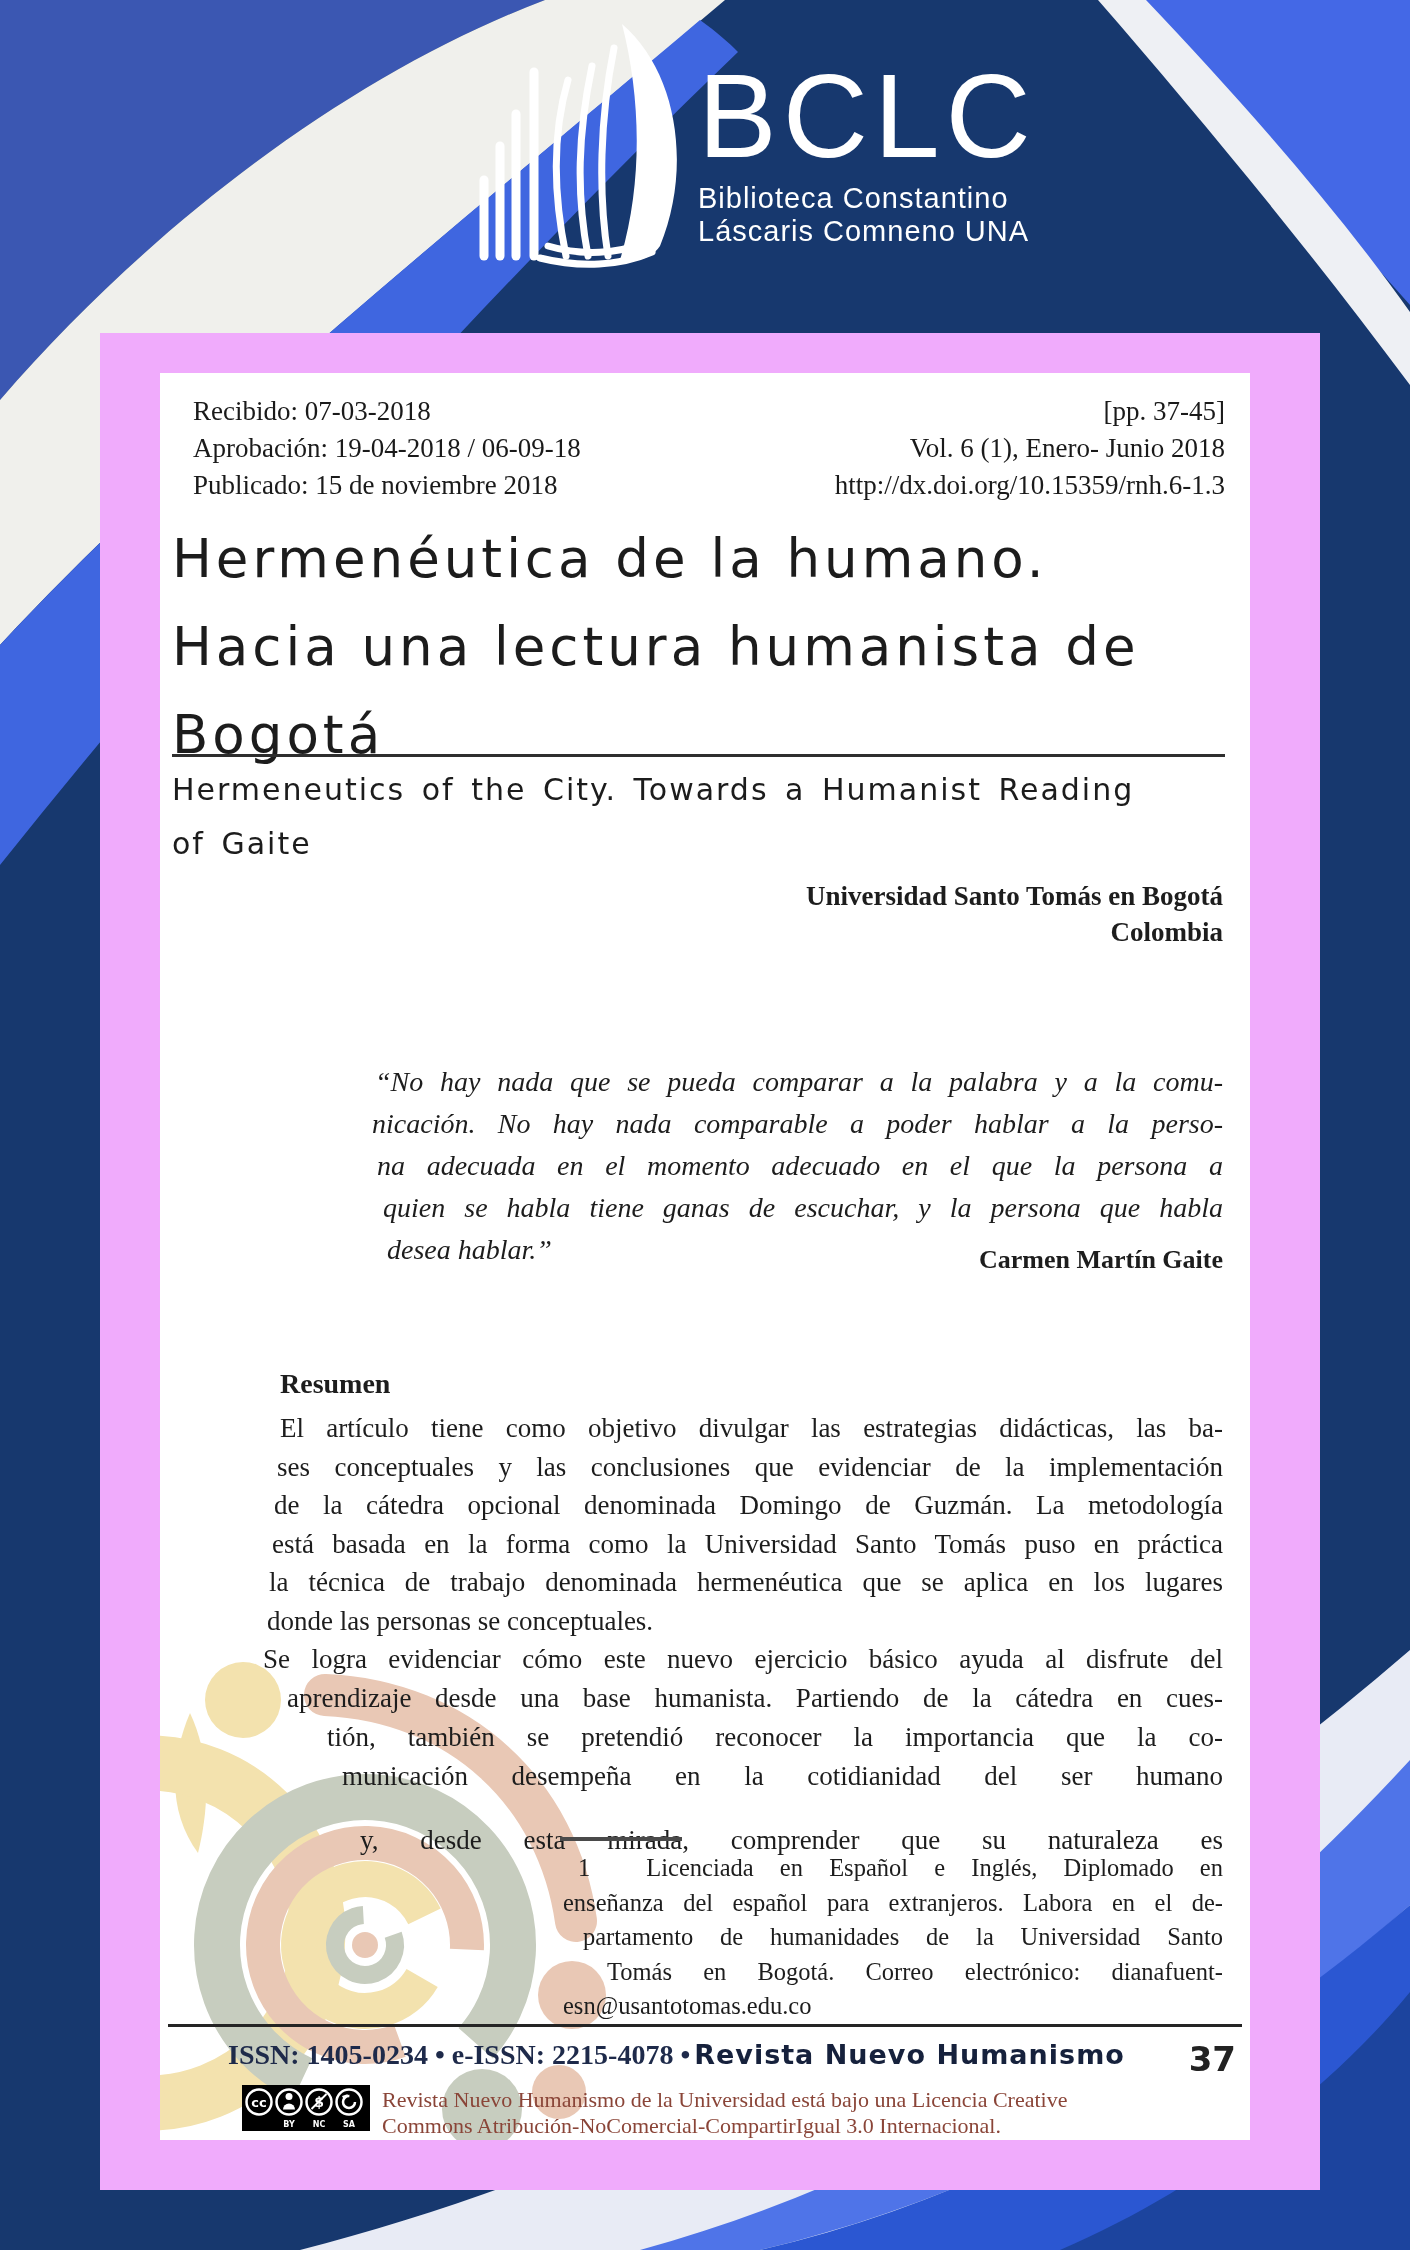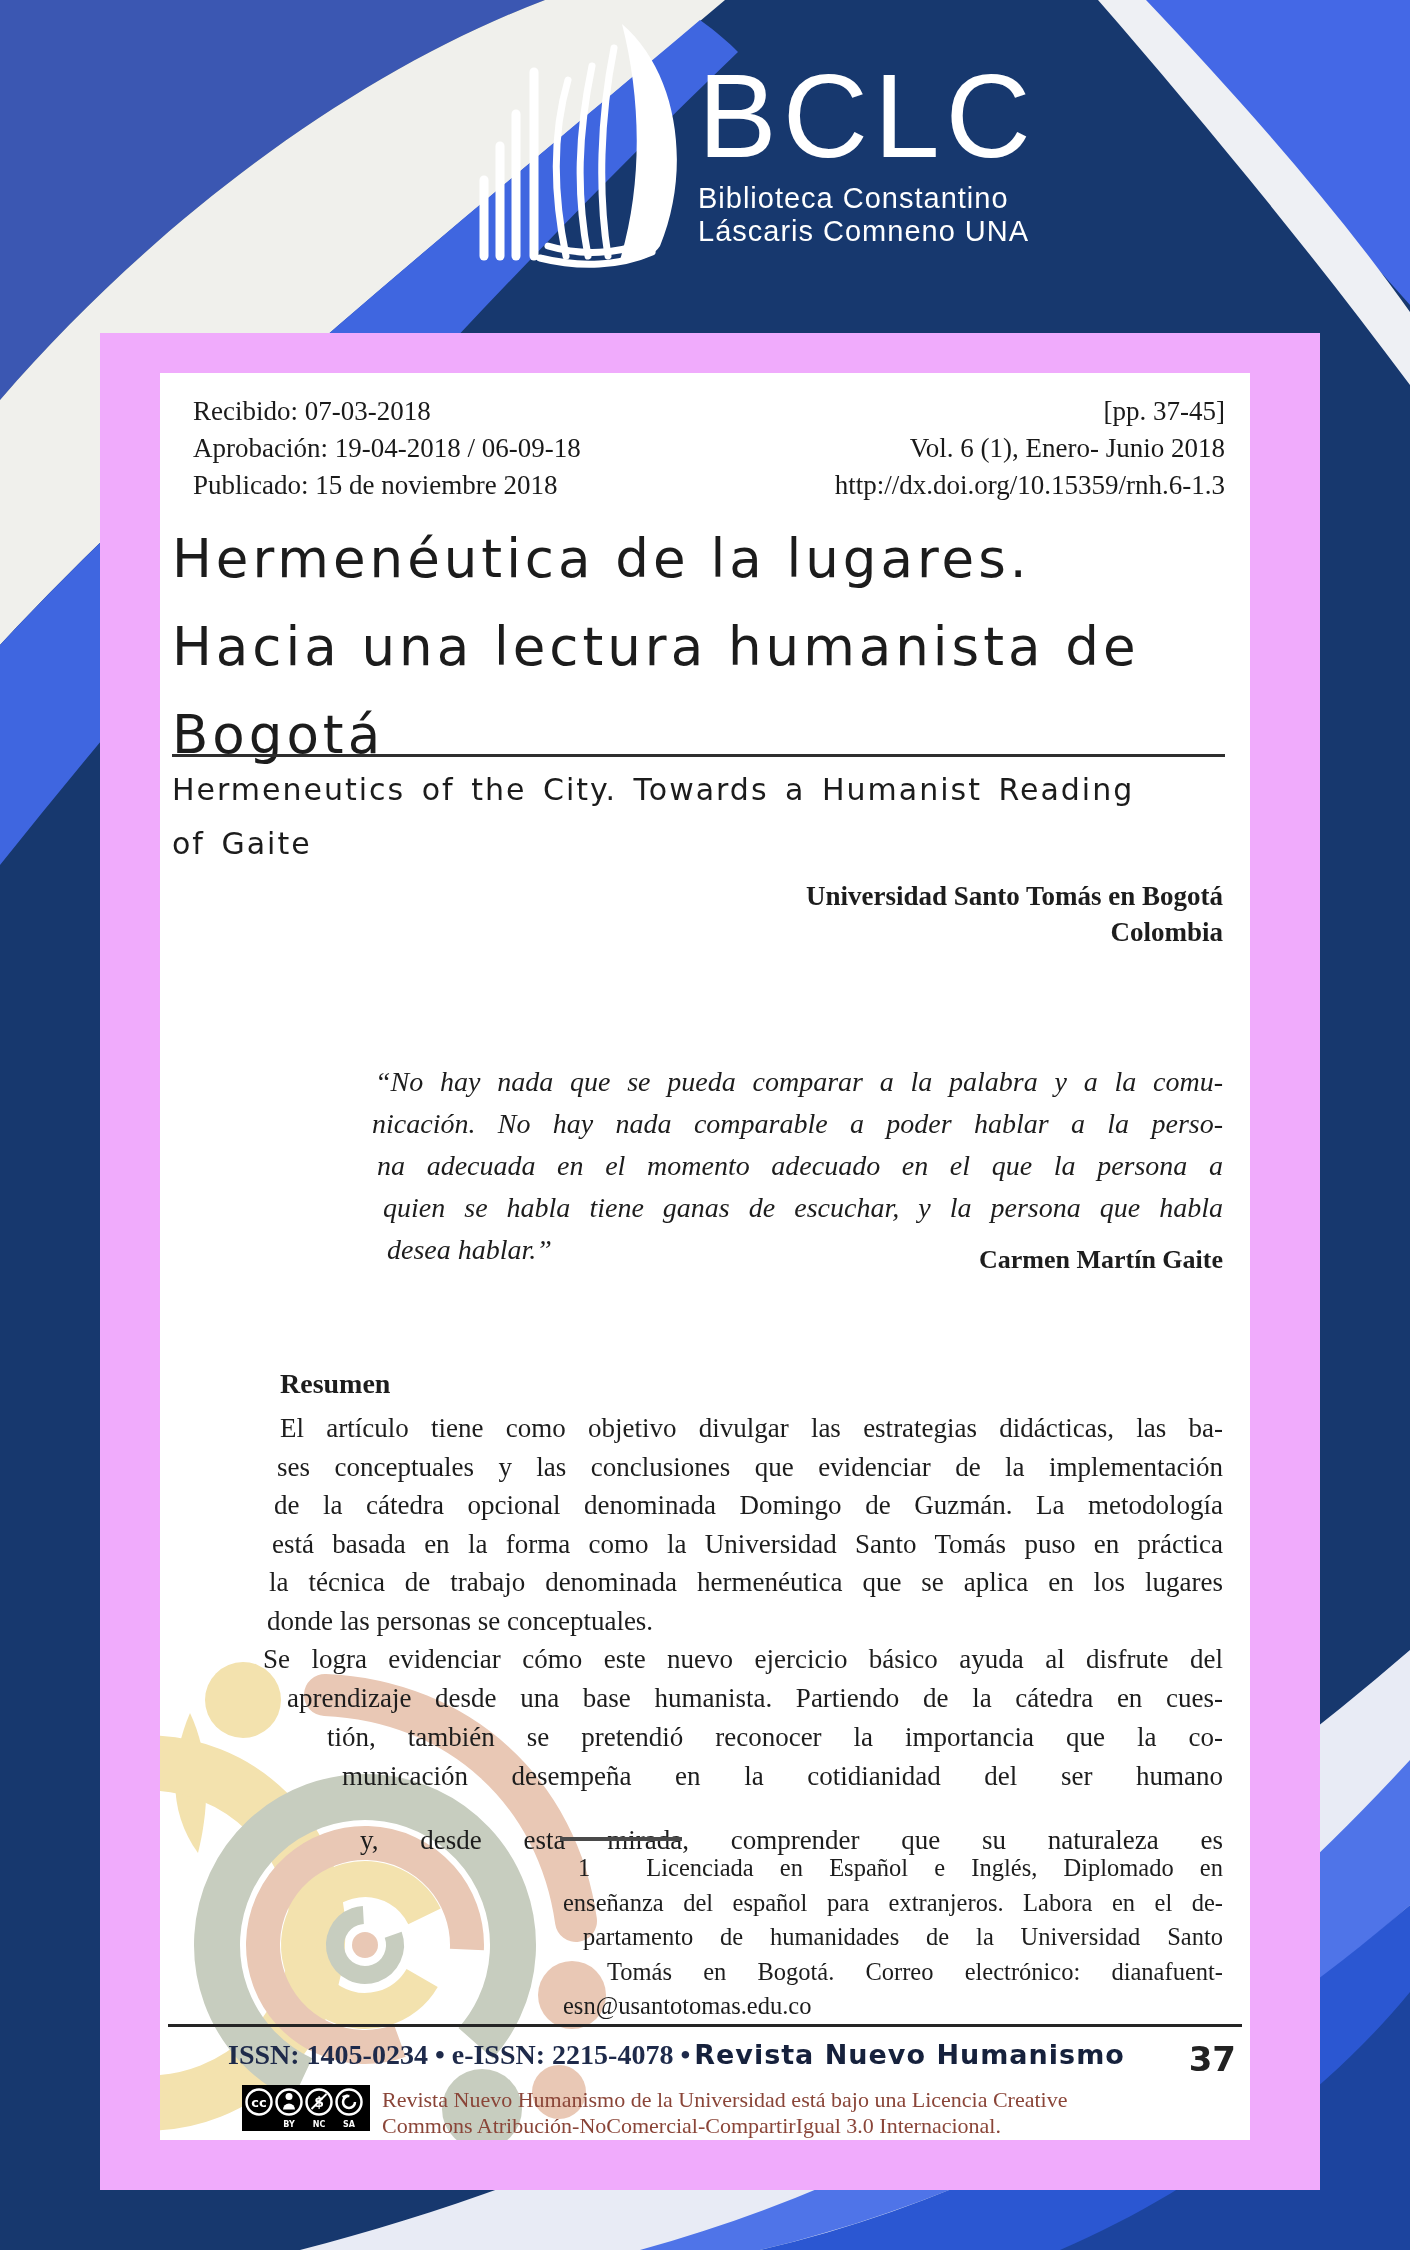--- a/index.html
+++ b/index.html
@@ -162,21 +162,21 @@
           <div>Publicado: 15 de noviembre 2018</div>
         </div>
         <div class="meta-right">
           <div>[pp. 37-45]</div>
           <div>Vol. 6 (1), Enero- Junio 2018</div>
           <div>http://dx.doi.org/10.15359/rnh.6-1.3</div>
         </div>
       </div>
 
       <div class="title">
-          <div class="ln">Hermenéutica de la lugares.</div>
+          <div class="ln">Hermenéutica de la humano.</div>
           <div class="ln">Hacia una lectura humanista de</div>
           <div class="ln">Bogotá</div>
         </div>
       <div class="title-rule"></div>
       <div class="subtitle">
           <div class="ln">Hermeneutics of the City. Towards a Humanist Reading</div>
           <div class="ln">of Gaite</div>
         </div>
 
       <div class="author">

